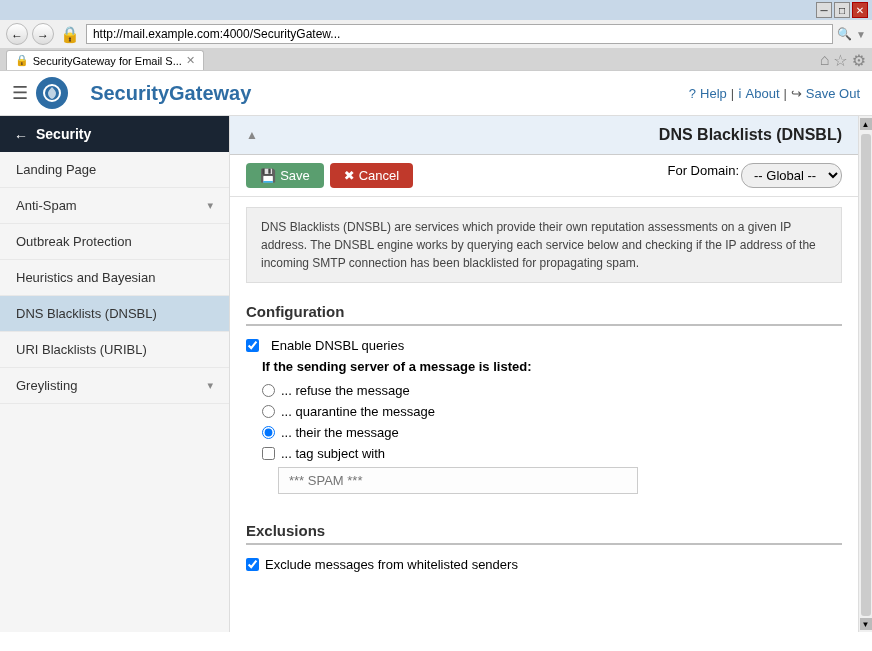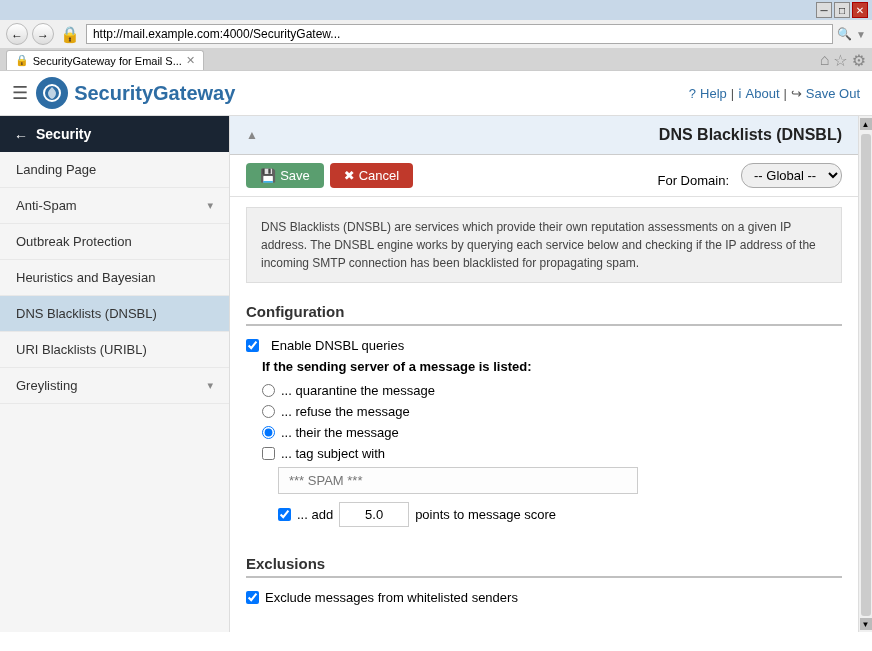--- a/index.html
+++ b/index.html
@@ -79,21 +79,21 @@
     
     .top-nav {
       display: flex;
       align-items: center;
       background: white;
       border-bottom: 1px solid #ddd;
       padding: 6px 12px;
       justify-content: space-between;
     }
     .logo {
-      display: flex; align-items: center; gap: 6px;
+      display: flex; align-items: center; gap: 22px;
       font-size: 20px; font-weight: bold;
     }
     .logo-icon {
       width: 32px; height: 32px;
       background: #2e6da4;
       border-radius: 50%;
       display: flex; align-items: center; justify-content: center;
       color: white; font-size: 14px;
     }
     .logo-text { color: #333; }
@@ -163,21 +163,21 @@
     .btn {
       padding: 5px 14px;
       border-radius: 4px;
       border: none;
       cursor: pointer;
       font-size: 13px;
       display: flex; align-items: center; gap: 4px;
     }
     .btn-save { background: #5a9e6f; color: white; }
     .btn-cancel { background: #c0392b; color: white; }
-    .domain-selector { display: flex; align-items: flex-end; gap: 12px; font-size: 13px; }
+    .domain-selector { display: flex; align-items: flex-start; gap: 2px; font-size: 13px; }
     .domain-select {
       padding: 3px 8px;
       border: 1px solid #aaa;
       border-radius: 12px;
       font-size: 13px;
     }
 
     
     .info-box {
       background: #f0f0f0;
@@ -383,45 +383,39 @@
 
         <div class="checkbox-row form-row">
           <input type="checkbox" id="enable-dnsbl" checked="" style="">
           <label for="enable-dnsbl">Enable DNSBL queries</label>
         </div>
 
         <div class="radio-group">
           <div class="if-label">If the sending server of a message is listed:</div>
 
           <div class="radio-row">
+            <input type="radio" name="action" id="refuse" style="">
+            <label for="refuse">... refuse the message</label>
+          </div>
+          <div class="radio-row">
             <input type="radio" name="action" id="quarantine" style="">
             <label for="quarantine">... quarantine the message</label>
-          </div>
-          <div class="radio-row">
-            <input type="radio" name="action" id="refuse" style="">
-            <label for="refuse">... refuse the message</label>
           </div>
           <div class="radio-row">
             <input type="radio" name="action" id="accept" checked="" style="">
             <label for="accept">... their the message</label>
           </div>
 
           <div class="checkbox-row">
             <input type="checkbox" id="tag-subject" style="">
             <label for="tag-subject">... tag subject with</label>
           </div>
 
           <input type="text" class="spam-input" placeholder="*** SPAM ***" style="">
 
-          <div class="points-row">
-            <input type="checkbox" id="add-points" checked="" style="">
-            <label for="add-points">... add</label>
-            <input type="text" class="points-input" value="5.0" style="">
-            <span>points to message score</span>
-          </div>
         </div>
       </div>
 
       <div class="exclusions-section">
         <div class="section-title">Exclusions</div>
         <div class="checkbox-row">
           <input type="checkbox" id="exclude-whitelisted" checked="" style="">
           <label for="exclude-whitelisted">Exclude messages from whitelisted senders</label>
         </div>
       </div>

